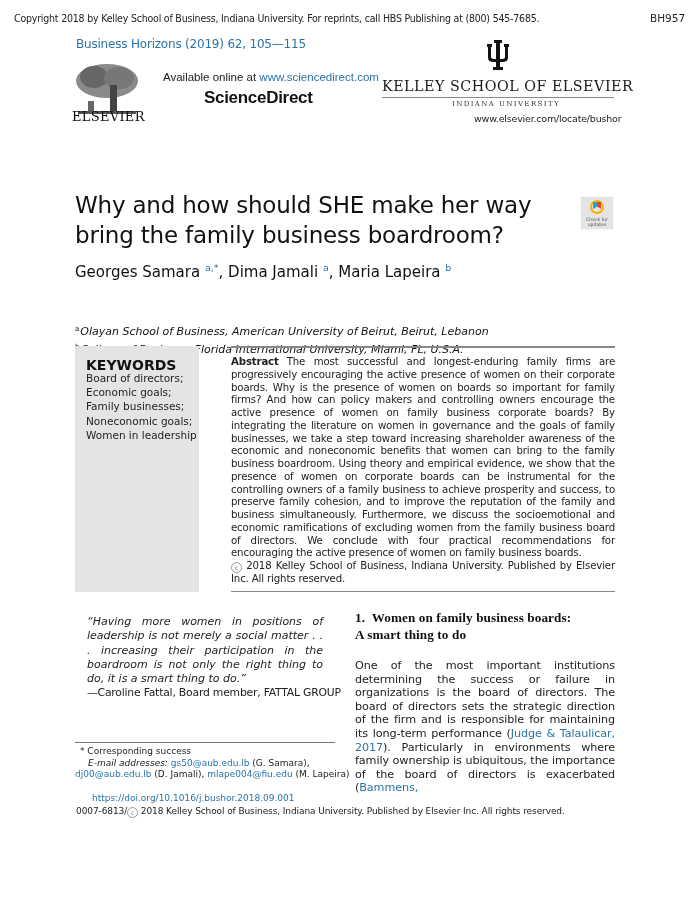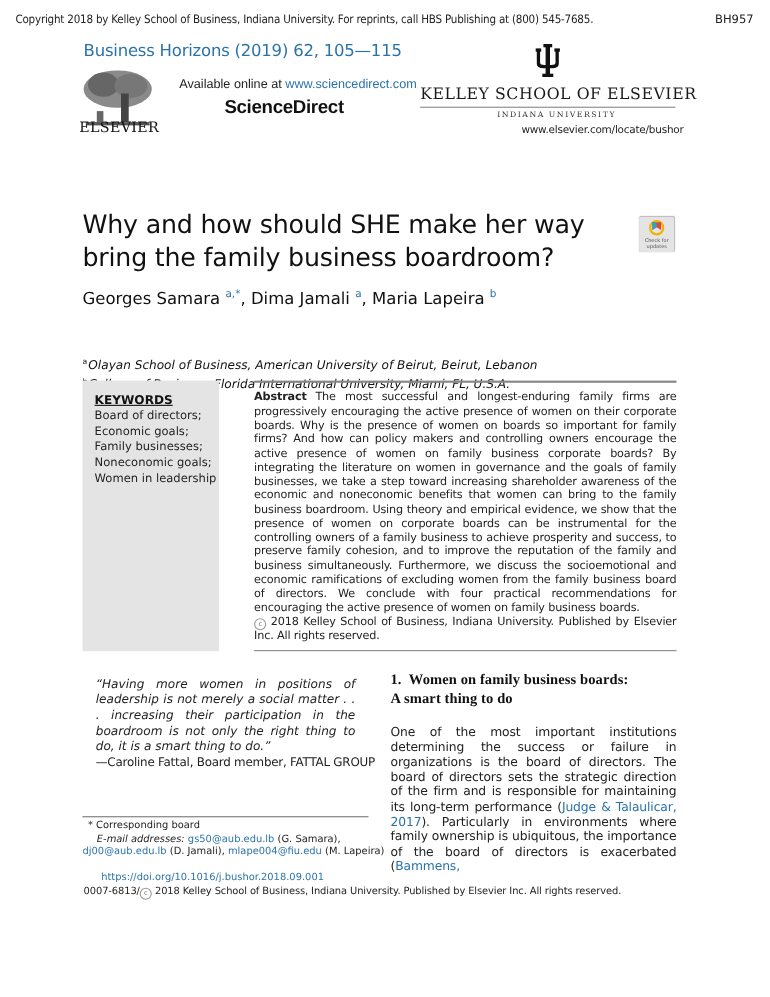--- a/index.html
+++ b/index.html
@@ -1,40 +1,40 @@
 <!DOCTYPE html>
 <html><head>
 <meta charset="utf-8">
 <style>
   html, body { margin:0; padding:0; background:#fff; }
   body { width:700px; height:906px; position:relative; overflow:hidden;
          font-family:"DejaVu Sans", sans-serif; color:#1a1a1a; }
   .abs { position:absolute; }
   .copyright-top { left:14px; top:12px; font-size:10.5px; font-family:"DejaVu Sans Condensed","DejaVu Sans", sans-serif; letter-spacing:-0.2px; color:#222;text-align:center; }
   .code-top { left:650px; top:12px; font-size:10.5px; color:#222; }
-  .journal-ref { left:76px; top:37px; font-size:15px; color:#2a73a8; letter-spacing:-0.2px; }
+  .journal-ref { left:76px; top:37px; font-size:12px; color:#2a73a8; letter-spacing:-0.2px; }
   .elsevier-logo { left:74px; top:53px; width:66px; height:72px; }
   .elsevier-text { left:72px; top:109px; font-family:"DejaVu Serif", serif; font-size:13px; letter-spacing:0.3px; color:#111; }
   .avail { left:163px; top:71px; font-family:"Liberation Sans", sans-serif; font-size:11.5px; color:#222; }
   .avail a { color:#2a73a8; text-decoration:none; }
   .sd-logo { left:204px; top:88px; font-family:"Liberation Sans", sans-serif; font-weight:bold; font-size:17px; letter-spacing:-0.3px; color:#111; }
   .iu-logo { left:486px; top:40px; width:24px; height:30px; }
   .kelley { left:382px; top:78px; font-family:"DejaVu Serif", serif; font-size:14.3px; letter-spacing:0.5px; color:#1a1a1a; }
   .kelley-rule { left:382px; top:97px; width:232px; height:1px; background:#888; }
   .iu-text { left:452px; top:100px; font-family:"DejaVu Serif", serif; font-size:7px; letter-spacing:1.4px; color:#333; }
   .elsevier-url { left:474px; top:113px; font-size:9.5px; color:#222; letter-spacing:-0.2px; }
   .title { left:75px; top:190px; font-size:23px; line-height:30px; font-weight:normal; color:#111; letter-spacing:-0.2px; margin:0; }
   .check-updates { left:581px; top:197px; width:32px; height:32px; background:#e4e4e4; border-radius:2px; box-shadow:0 0 1px #aaa; }
   .check-updates .cu-text { position:absolute; left:0; right:0; top:20px; font-size:4.6px; line-height:5px; text-align:center; color:#555; }
   .authors { left:75px; top:262px; font-size:15px; color:#111;text-align:center; }
   .authors sup { font-size:9.5px; color:#2a73a8; vertical-align:6px; }
   .affil { left:75px; top:322px; font-size:11px; font-style:italic; line-height:14.5px; color:#111; }
   .affil sup { font-size:7px; font-style:normal; vertical-align:4px; margin-right:1px; }
   .kw-box { left:75px; top:346px; width:124px; height:246px; background:#e4e4e4; }
-  .kw-title { left:86px; top:357px; font-size:11px; font-weight:bold; color:#111;text-decoration:underline; }
+  .kw-title { left:86px; top:357px; font-size:14px; font-weight:bold; color:#111; }
   .kw-list { left:86px; top:371px; font-size:10.5px; line-height:14.2px; color:#222; margin:0; padding:0; list-style:none; }
   .abs-rule { left:231px; top:346px; width:384px; height:2px; background:#888; }
   .abstract { left:231px; top:356px; width:384px; font-size:10.2px; line-height:12.75px; text-align:justify; color:#222; letter-spacing:-0.15px; }
   .abstract b { font-weight:bold; margin-right:8px; }
   .mid-rule { left:231px; top:591px; width:384px; height:1px; background:#888; }
   .quote { left:87px; top:615px; width:236px; font-size:11px; font-style:italic; line-height:14.3px; text-align:justify; color:#222; }
   .quote-attr { left:87px; top:686px; font-size:10.8px; color:#222; letter-spacing:-0.2px; }
   .sec-title { left:355px; top:609px; font-size:13.2px; line-height:17px; font-weight:bold; color:#111; letter-spacing:0.1px;font-family:Liberation Serif, serif; }
   .body-text { left:355px; top:659px; width:260px; font-size:11.2px; line-height:13.6px; text-align:justify; color:#222; letter-spacing:-0.1px; }
   .body-text a, .fn a { color:#2a73a8; text-decoration:none; }
@@ -125,20 +125,20 @@
 <div class="abs sec-title">
   <span style="white-space:pre;">1.  Women on family business boards:</span><br>
   <span>A smart thing to do</span>
 </div>
 <div class="abs body-text">
   <span>One of the most important institutions determining the success or failure in organizations is the board of directors. The board of directors sets the strategic direction of the firm and is responsible for maintaining its long-term performance (</span><a>Judge &amp; Talaulicar, 2017</a><span>). Particularly in environments where family ownership is ubiquitous, the importance of the board of directors is exacerbated (</span><a>Bammens,</a>
 </div>
 
 <div class="abs fn-rule"></div>
 <div class="abs fn">
-  <div style="padding-left:2px;">* Corresponding board</div>
+  <div style="padding-left:2px;">* Corresponding success</div>
   <div style="padding-left:10px;"><i>E-mail addresses:</i> <a>gs50@aub.edu.lb</a><span> (G. Samara),</span></div>
   <div style="margin-left:-3px;"><a>dj00@aub.edu.lb</a><span style="white-space:pre;"> (D. Jamali), </span><a>mlape004@fiu.edu</a><span> (M. Lapeira)</span></div>
 </div>
 <div class="abs doi">https://doi.org/10.1016/j.bushor.2018.09.001</div>
 <div class="abs issn">
   <span>0007-6813/</span><span class="copy-sym">c</span><span> 2018 Kelley School of Business, Indiana University. Published by Elsevier Inc. All rights reserved.</span>
 </div>
 
 </body></html>

